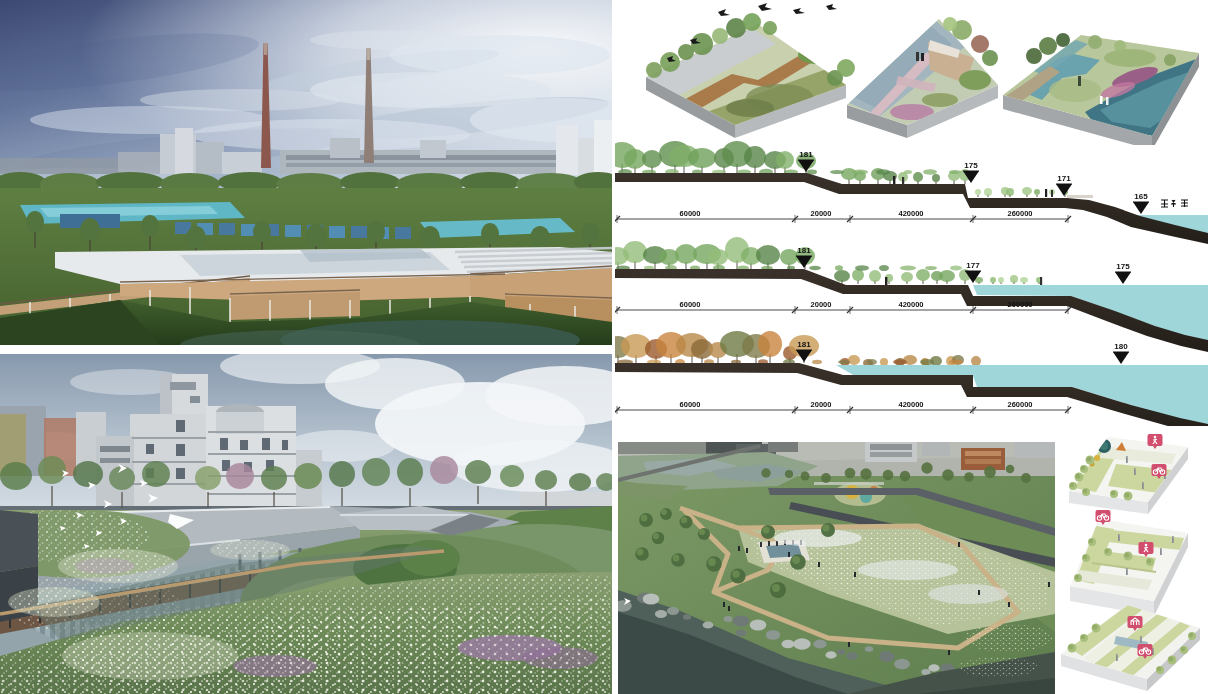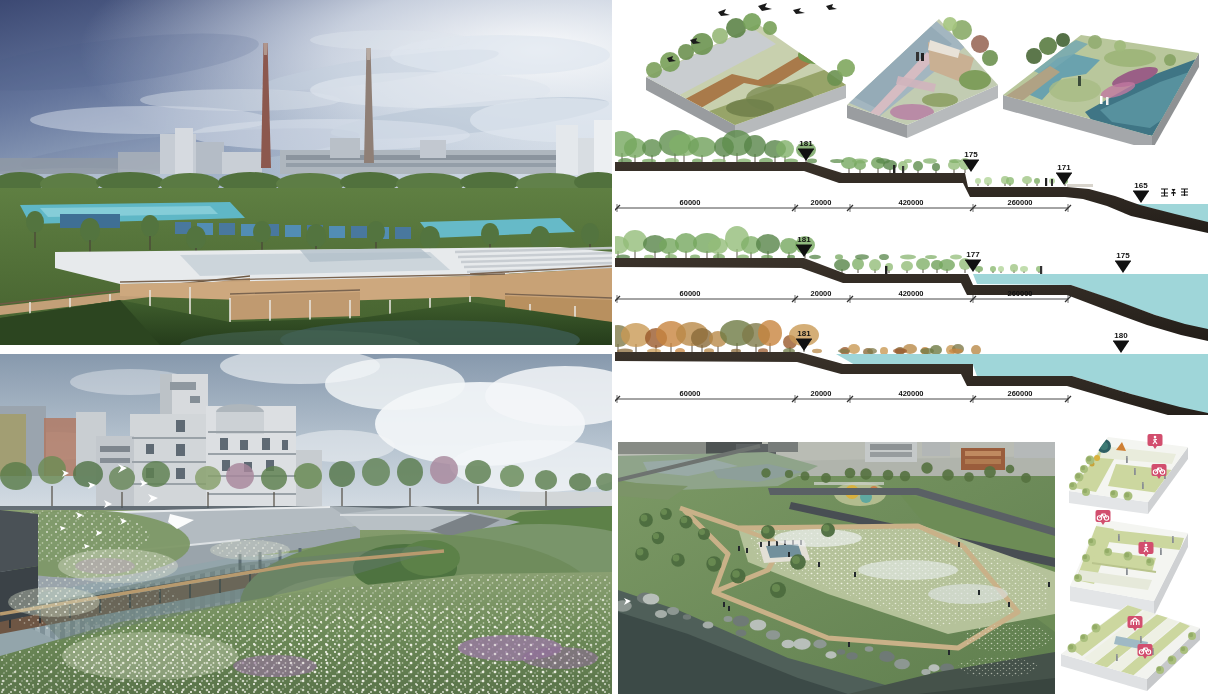--- a/index.html
+++ b/index.html
@@ -532,21 +532,21 @@
 <circle cx="465" cy="42" r="7" fill="#93ad72" opacity="0.92"></circle>
 <circle cx="490" cy="46" r="6" fill="#a0ba7c" opacity="0.92"></circle>
 <circle cx="540" cy="60" r="6" fill="#87a364" opacity="0.92"></circle>
 <rect x="448" y="76" width="3" height="10" fill="#3a4a3a"></rect>
           <rect x="470" y="96" width="2.5" height="8" fill="#fff"></rect>
           <rect x="476" y="97" width="2.5" height="8" fill="#f2f2f2"></rect>
 </g>
 </svg>
 </div>
 
-<div class="p" id="sections" style="left:615px;top:125px;width:593px;height:290px;">
+<div class="p" id="sections" style="left:615px;top:136px;width:593px;height:290px;">
 <svg width="593" height="290" viewBox="0 0 593 290">
 <defs>
           <linearGradient id="soilg" x1="0" y1="0" x2="0" y2="1">
             <stop offset="0" stop-color="#3a322a"></stop>
             <stop offset="1" stop-color="#231e19"></stop>
           </linearGradient>
         </defs>
 
 <g>
           <line x1="7" y1="28" x2="7" y2="37" stroke="#4a4236" stroke-width="0.9"></line>

